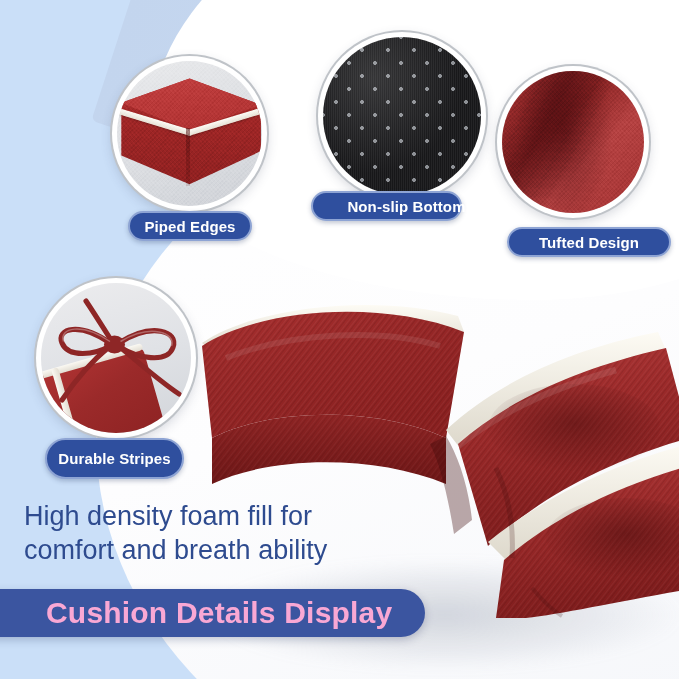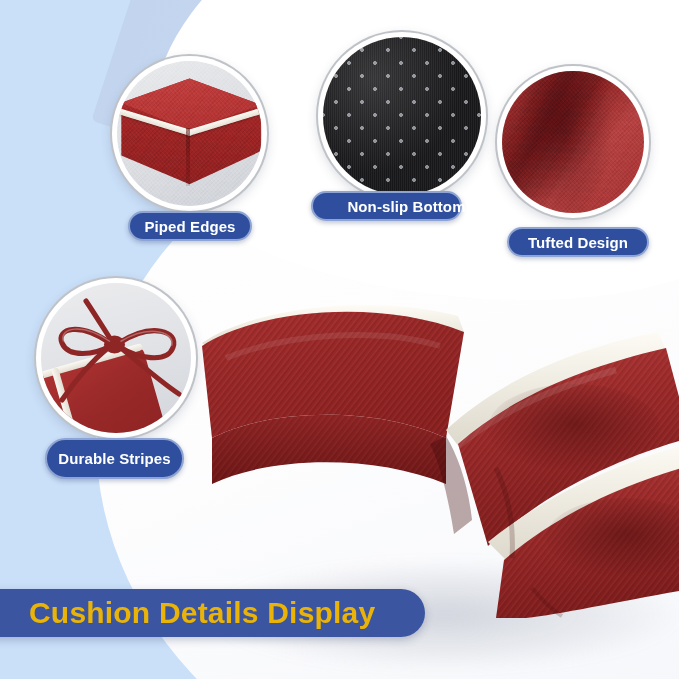--- a/index.html
+++ b/index.html
@@ -165,21 +165,21 @@
   }
   .headline span{display:block;}
 
   .banner{
     position:absolute;left:-30px;top:589px;width:455px;height:48px;
     background:#3b55a0;border-radius:0 999px 999px 0;
     display:flex;align-items:center;
     box-shadow:0 3px 8px rgba(30,45,90,.25);
   }
   .banner-text{
-    color:#eab308;font-size:30px;font-weight:bold;margin-left:59px;letter-spacing:.2px;
+    color:#f9a8d4;font-size:30px;font-weight:bold;margin-left:76px;letter-spacing:.2px;
   }
 </style>
 </head>
 <body>
 
 <div id="stage">
 
   <div class="bg-base"></div>
   <div class="bg-band"></div>
   <div class="bg-band2"></div>
@@ -265,21 +265,21 @@
   <div class="badge" style="left:311px;top:191px;width:151px;height:30px;font-size:15px;padding-left:40px;">
     <span>Non-slip Bottom</span>
   </div>
 
   <div class="circle" style="left:497px;top:66px;width:152px;height:152px;">
     <div class="disc art-tufted">
       <div class="dimple"></div>
       <div class="weave"></div>
     </div>
   </div>
-  <div class="badge" style="left:507px;top:227px;width:142px;height:30px;font-size:15px;">
+  <div class="badge" style="left:507px;top:227px;width:164px;height:30px;font-size:15px;">
     <span>Tufted Design</span>
   </div>
 
   <div class="circle" style="left:36px;top:278px;width:160px;height:160px;">
     <div class="disc art-stripes">
       <div class="cush"></div>
       <div class="cushpipe"></div>
       <svg viewBox="0 0 100 100" xmlns="http://www.w3.org/2000/svg">
         <g fill="none" stroke="#8e2626" stroke-width="3.4" stroke-linecap="round">
           <path d="M46 40 C 26 26, 10 30, 14 40 C 18 50, 36 48, 46 42"></path>
@@ -293,18 +293,22 @@
           <path d="M46 39 C 27 26, 12 30, 15 39"></path>
           <path d="M53 39 C 73 27, 90 33, 87 42"></path>
         </g>
       </svg>
     </div>
   </div>
   <div class="badge" style="left:45px;top:438px;width:139px;height:41px;font-size:15px;">
     <span>Durable Stripes</span>
   </div>
 
+  <div class="headline">
+    <span>High density foam fill for</span>
+    <span>comfort and breath ability</span>
+  </div>
 
   <div class="banner">
     <span class="banner-text">Cushion Details Display</span>
   </div>
 
 </div>
 
 </body></html>

